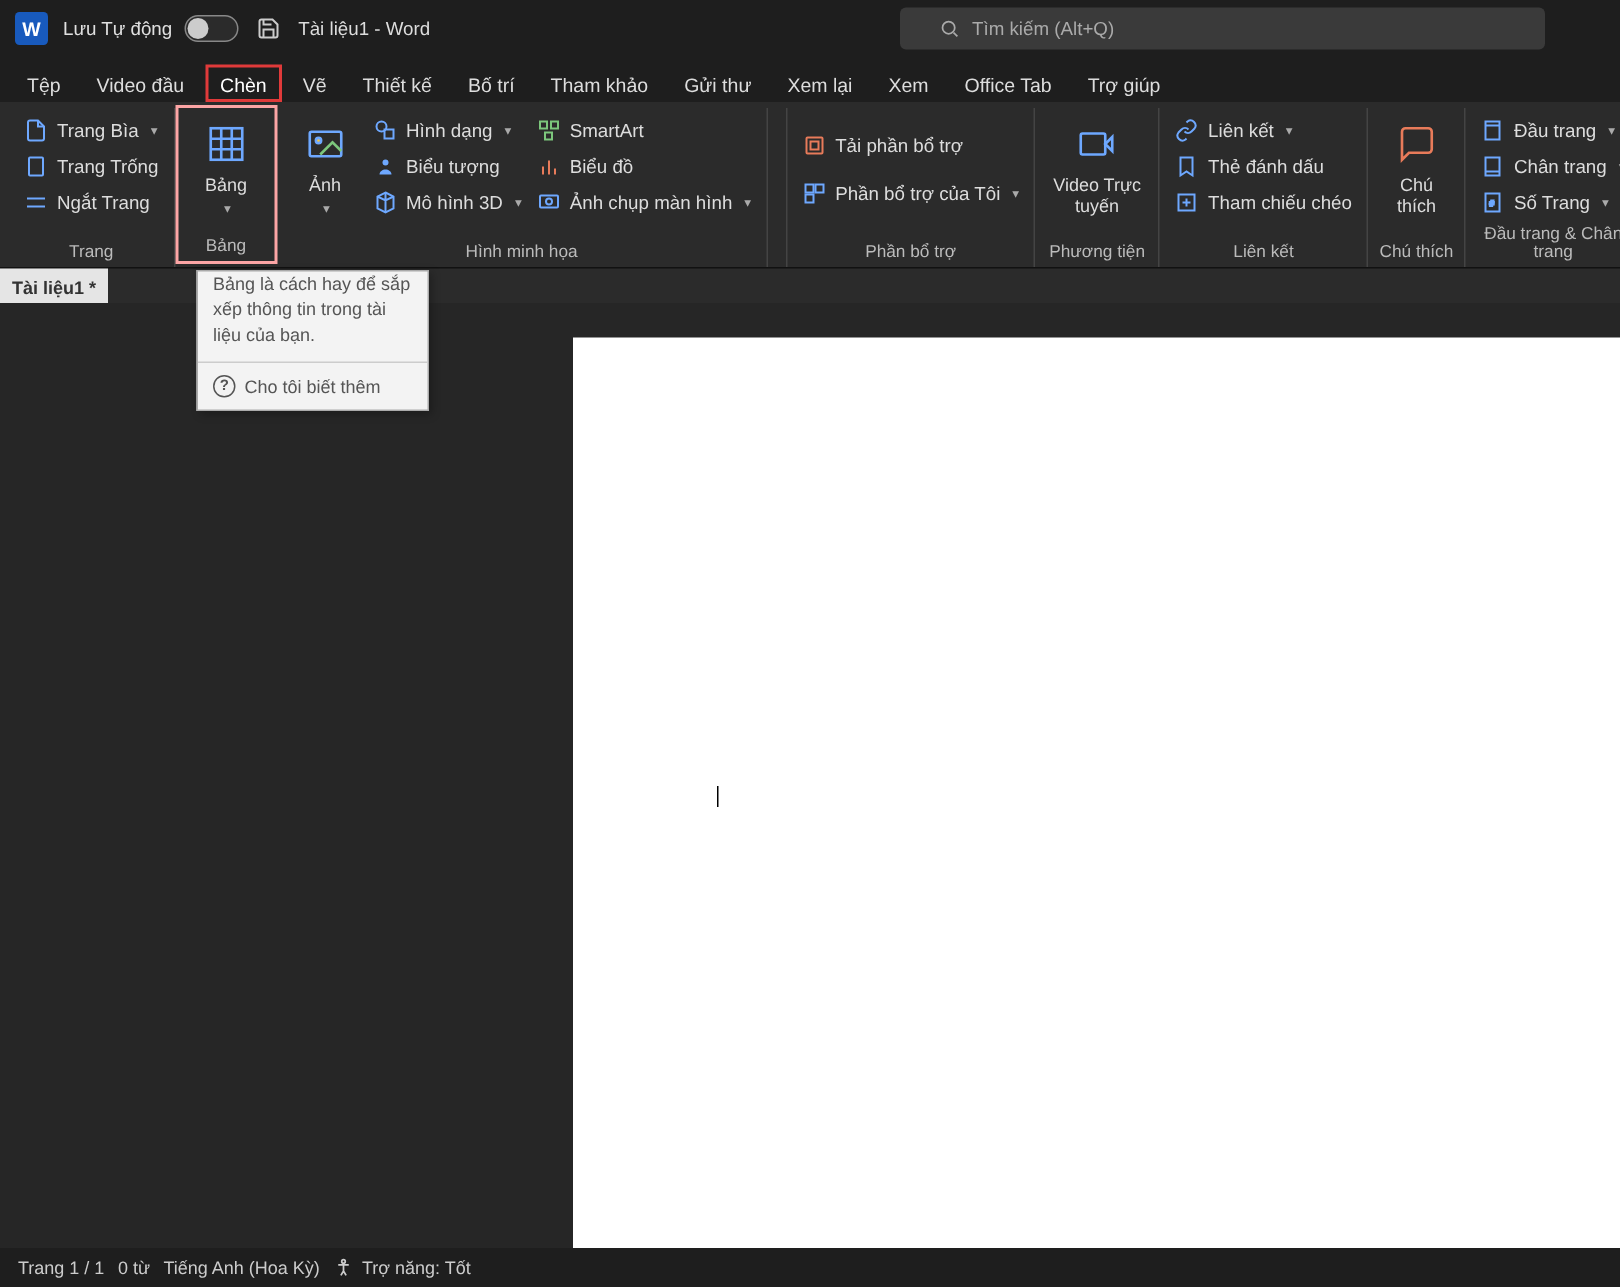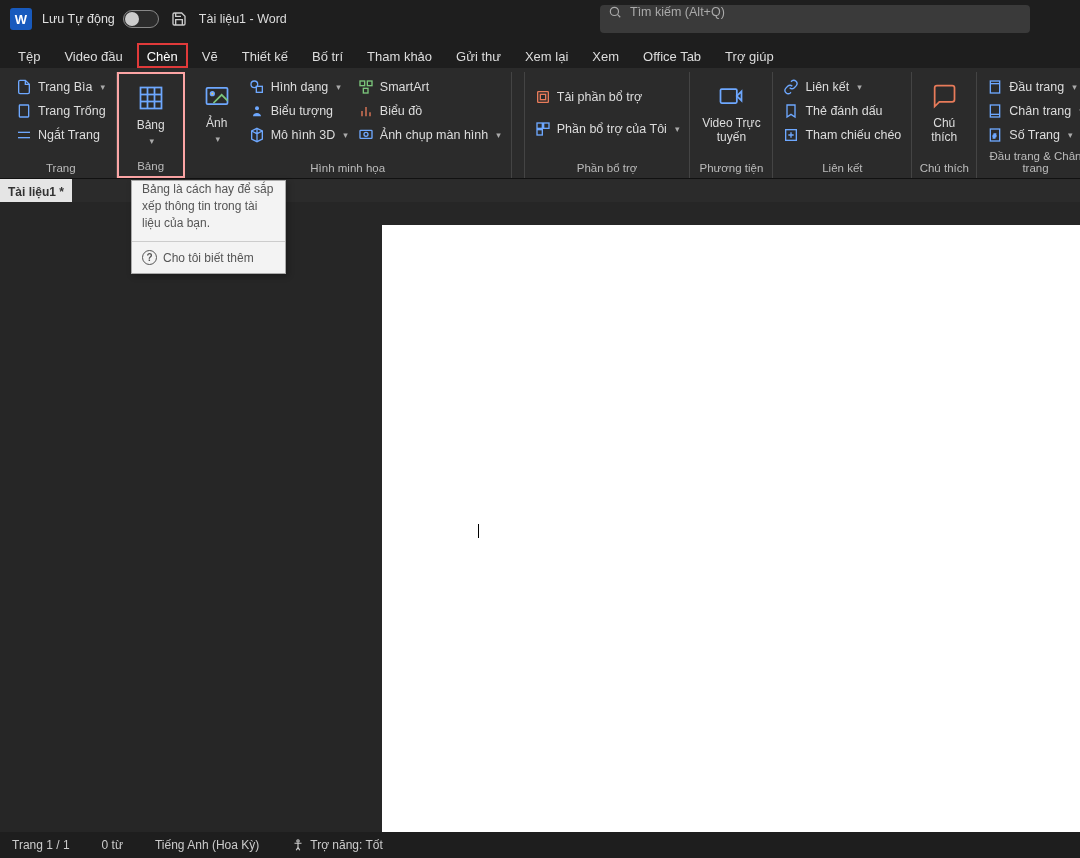--- a/index.html
+++ b/index.html
@@ -6,31 +6,31 @@
   body { width: 1080px; height: 858px; background: #1a1a1a; color: #e0e0e0; font-size: 12.5px; overflow: hidden; position: relative; }
 
   
   .titlebar { height: 38px; display: flex; align-items: center; padding: 0 10px; background: #1e1e1e; }
   .word-icon { width: 22px; height: 22px; background: #185abd; border-radius: 3px; display: flex; align-items: center; justify-content: center; color: #fff; font-weight: bold; font-size: 13px; margin-right: 10px; }
   .autosave { display: flex; align-items: center; gap: 8px; margin-right: 12px; }
   .toggle { width: 36px; height: 18px; border: 1px solid #888; border-radius: 9px; position: relative; background: #2b2b2b; }
   .toggle .knob { width: 14px; height: 14px; border-radius: 50%; background: #ccc; position: absolute; top: 1px; left: 1px; }
   .save-icon { width: 16px; height: 16px; color: #ccc; margin-right: 12px; }
   .doc-title { color: #ddd; }
-  .search-box { margin-left: auto; margin-right: 40px; width: 430px; height: 28px; background: #3a3a3a; border-radius: 4px; display: flex; align-items: flex-start; padding: 0 8px; color: #aaa; gap: 8px; }
+  .search-box { margin-left: auto; margin-right: 40px; width: 430px; height: 28px; background: #3a3a3a; border-radius: 4px; display: flex; align-items: center; padding: 0 26px; color: #aaa; gap: 8px; }
   .search-box svg { width: 14px; height: 14px; }
 
   
   .tabs { height: 30px; display: flex; align-items: flex-end; padding: 0 8px; gap: 4px; background: #1e1e1e; }
   .tab { padding: 6px 10px 4px; color: #ddd; cursor: pointer; font-size: 13px; }
   .tab.active { border-bottom: 2px solid #4a8fe7; color: #fff; }
   .tab.highlighted { border: 2px solid #e03a3a; padding: 4px 8px 2px; }
 
   
-  .ribbon { height: 110px; background: #2b2b2b; display: flex; padding: 4px 6px 0; align-items: flex-end; }
+  .ribbon { height: 110px; background: #2b2b2b; display: flex; padding: 4px 6px 0; }
   .group { border-right: 1px solid #444; padding: 0 6px; display: flex; flex-direction: column; height: 100%; }
   .group:last-child { border-right: none; }
   .group-content { flex: 1; display: flex; align-items: flex-start; gap: 2px; padding-top: 4px; }
   .group-label { text-align: center; font-size: 11.5px; color: #bbb; padding: 2px 0 4px; }
   .vstack { display: flex; flex-direction: column; gap: 2px; }
   .btn-small { display: flex; align-items: center; gap: 6px; padding: 3px 4px; white-space: nowrap; cursor: pointer; color: #ddd; font-size: 12.5px; }
   .btn-big { display: flex; flex-direction: column; align-items: center; width: 52px; padding: 4px 2px; cursor: pointer; color: #ddd; text-align: center; gap: 4px; font-size: 12px; }
   .btn-big .ico { width: 32px; height: 32px; display: flex; align-items: center; justify-content: center; }
   .ico-s { width: 16px; height: 16px; display: flex; align-items: center; justify-content: center; }
   .chev { font-size: 9px; color: #aaa; margin-left: 2px; }
@@ -49,21 +49,21 @@
   .cursor { position: absolute; left: 478px; top: 322px; width: 1px; height: 14px; background: #000; }
 
   
   .tooltip { position: absolute; left: 131px; top: 180px; width: 155px; background: #f3f3f3; color: #333; border: 1px solid #aaa; box-shadow: 2px 2px 6px rgba(0,0,0,.3); font-size: 12px; z-index: 10; }
   .tooltip .tt-title { font-weight: 600; padding: 8px 10px 4px; }
   .tooltip .tt-desc { padding: 0 10px 10px; line-height: 1.4; color: #555; }
   .tooltip .tt-more { border-top: 1px solid #ccc; padding: 8px 10px; display: flex; align-items: center; gap: 6px; color: #555; cursor: pointer; }
   .tooltip .tt-more .q { width: 15px; height: 15px; border: 1.5px solid #555; border-radius: 50%; display: flex; align-items: center; justify-content: center; font-size: 10px; font-weight: bold; }
 
   
-  .statusbar { position: absolute; bottom: 0; left: 0; right: 0; height: 26px; background: #1e1e1e; display: flex; align-items: center; padding: 0 12px; gap: 32px; font-size: 12px; color: #ccc; }
+  .statusbar { position: absolute; bottom: 0; left: 0; right: 0; height: 26px; background: #1e1e1e; display: flex; align-items: center; padding: 0 12px; gap: 9px; font-size: 12px; color: #ccc; }
   .statusbar .stat-item { display: flex; align-items: center; gap: 5px; cursor: pointer; }
 
   svg { flex: none; }
 </style>
 </head>
 <body>
 
 <div class="titlebar">
   <div class="word-icon">W</div>
   <div class="autosave">

